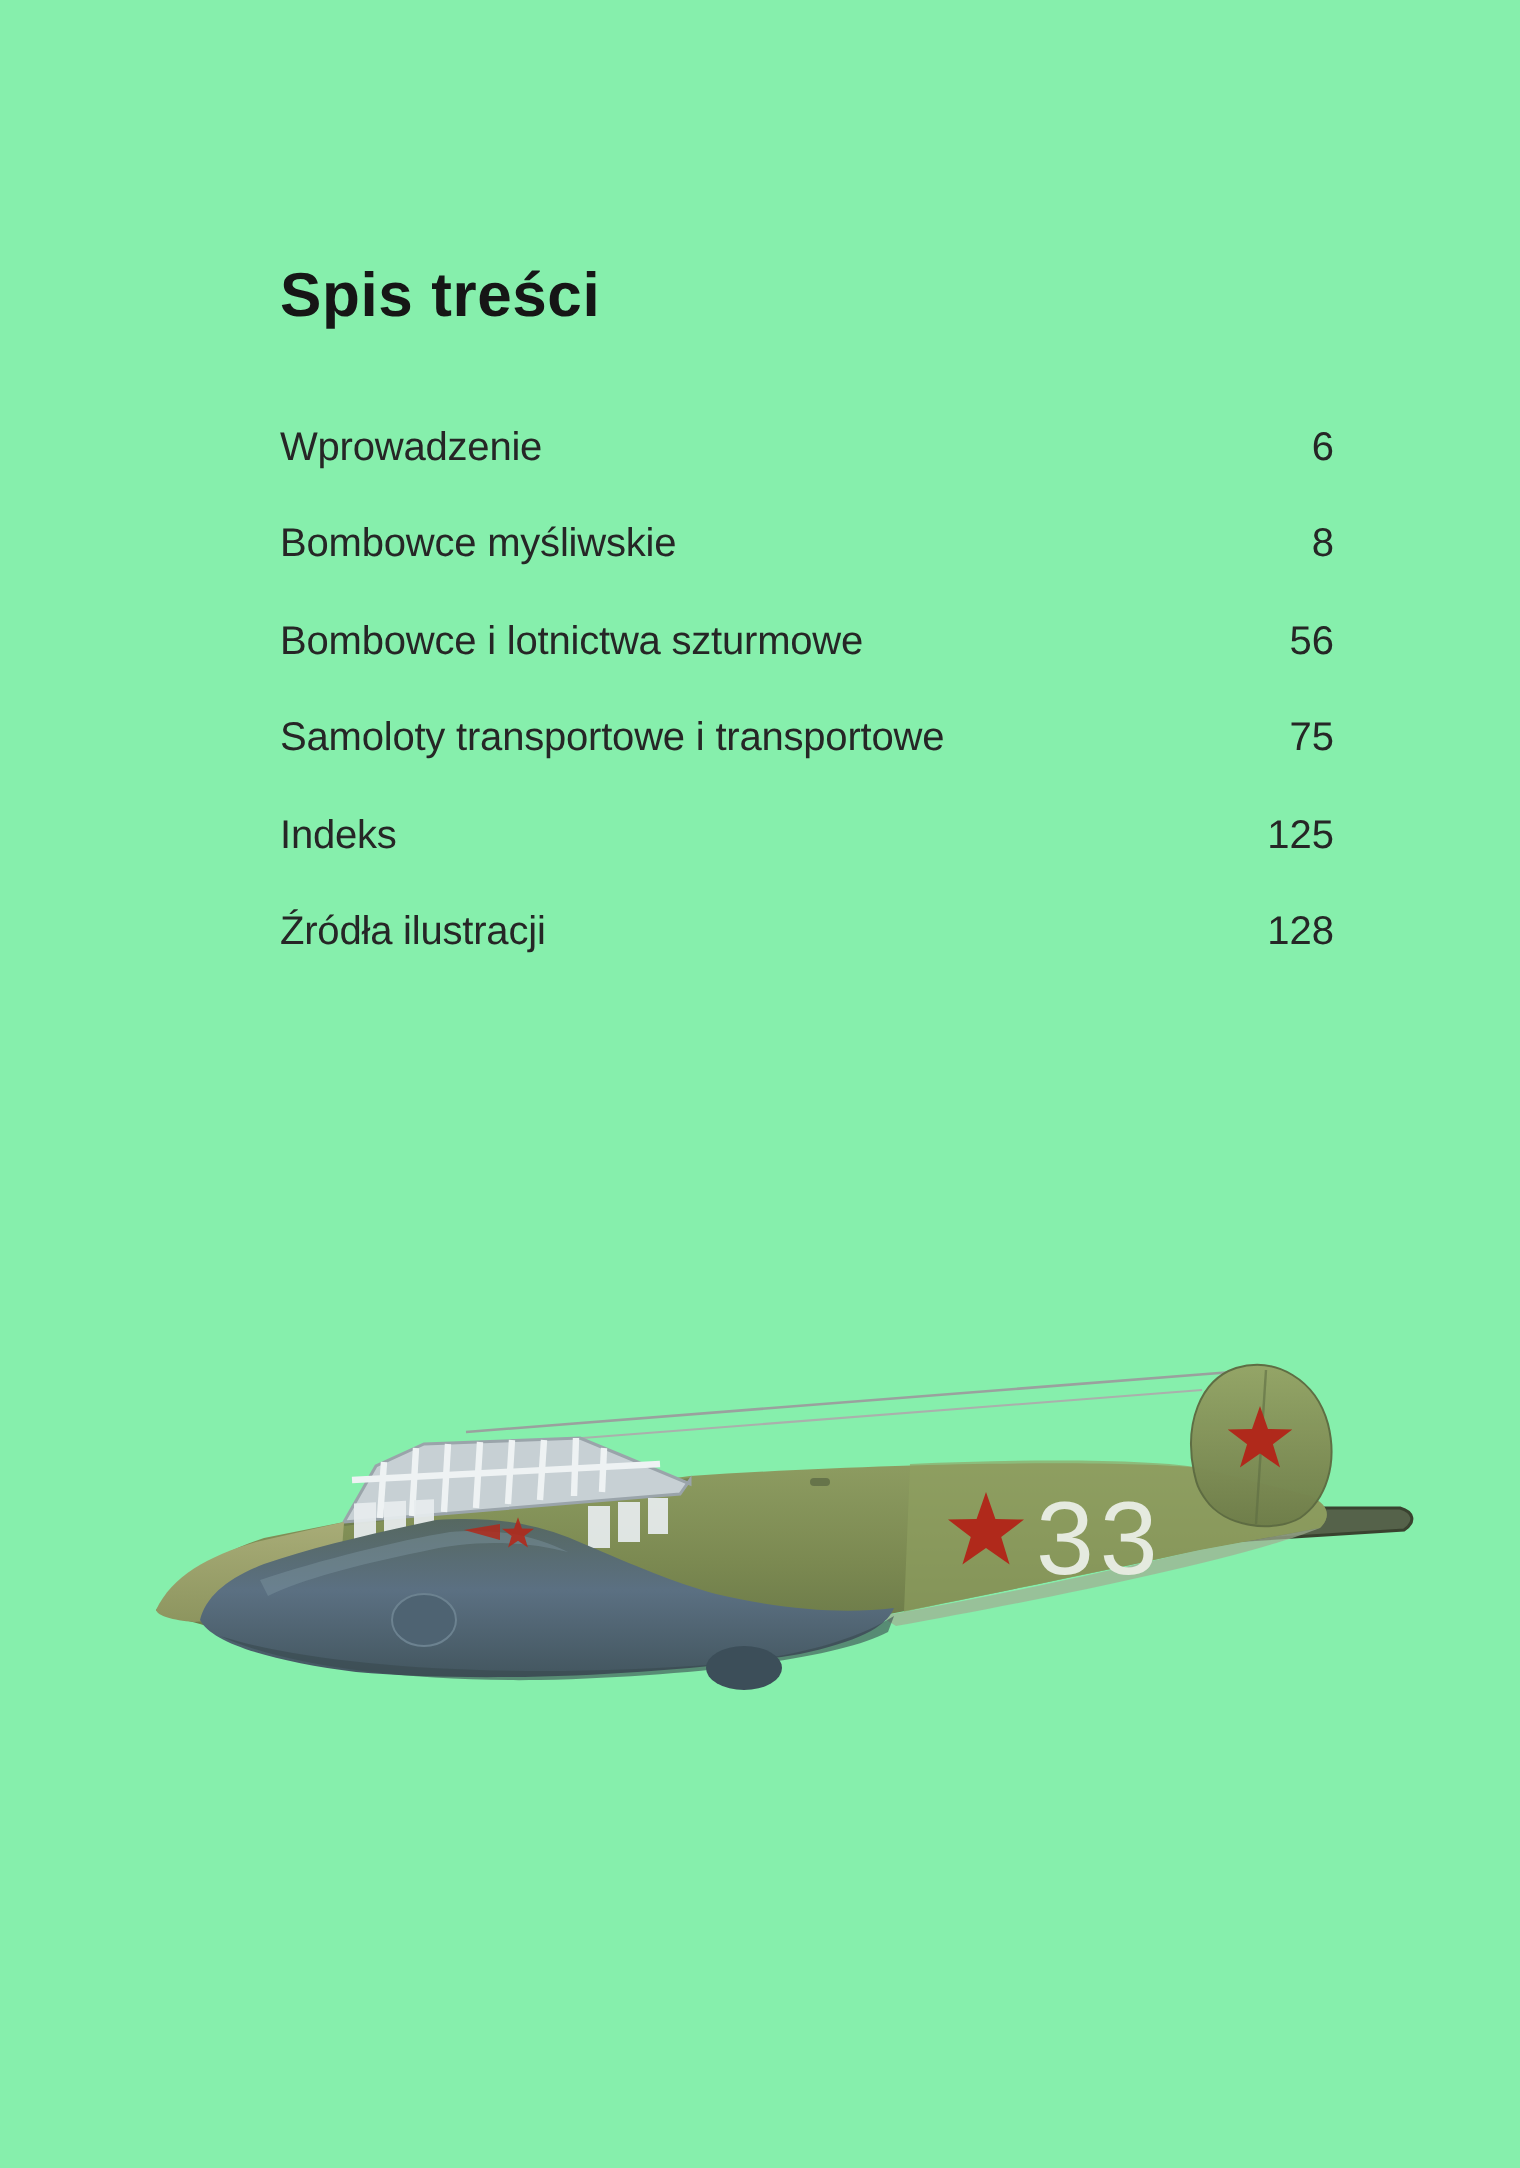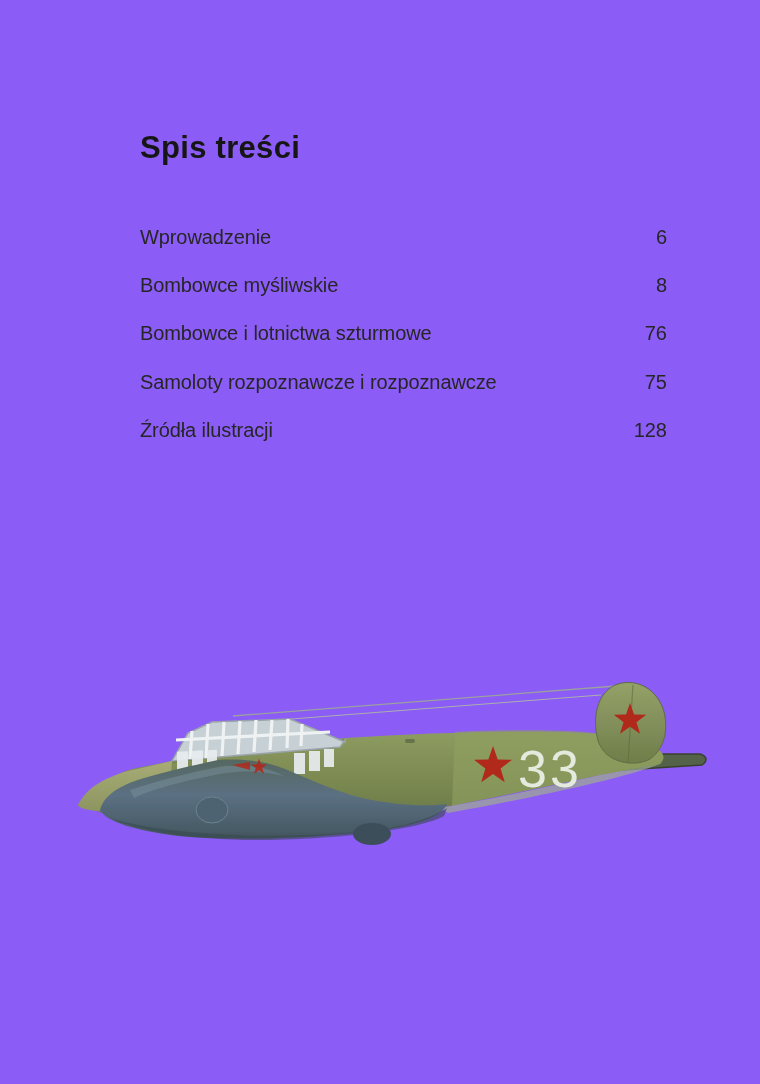--- a/index.html
+++ b/index.html
@@ -1,31 +1,31 @@
 <!DOCTYPE html>
 <html><head>
 <meta charset="utf-8">
 <style>
   html,body{margin:0;padding:0;background:#e9e9e9;}
   .page{
     position:relative;
     width:760px;height:1084px;
-    background:#8b5cf6;
+    background:#86efac;
     overflow:hidden;
     font-family:"Liberation Sans", sans-serif;
   }
   .title{
     position:absolute;left:140px;top:130px;
     font-size:31px;font-weight:bold;color:#161616;letter-spacing:.3px;
   }
   .toc{
     position:absolute;left:140px;top:213px;width:527px;
   }
   .toc-row{
-    display:flex;justify-content:space-between;align-items:center;
+    display:flex;justify-content:space-between;
     height:48.4px;font-size:20px;color:#262626;
   }
   .toc-row .label{letter-spacing:-0.1px;}
   .toc-row .num{margin-left:14px;white-space:nowrap;}
   .aircraft{
     position:absolute;left:0;top:640px;width:760px;height:230px;
   }
 </style>
 </head>
 <body>
@@ -38,25 +38,29 @@
     <div class="toc-row">
       <span class="label">Wprowadzenie</span>
       <span class="num">6</span>
     </div>
     <div class="toc-row">
       <span class="label">Bombowce myśliwskie</span>
       <span class="num">8</span>
     </div>
     <div class="toc-row">
       <span class="label">Bombowce i lotnictwa szturmowe</span>
-      <span class="num">76</span>
+      <span class="num">56</span>
     </div>
     <div class="toc-row">
-      <span class="label">Samoloty rozpoznawcze i rozpoznawcze</span>
+      <span class="label">Samoloty transportowe i transportowe</span>
       <span class="num">75</span>
+    </div>
+    <div class="toc-row">
+      <span class="label">Indeks</span>
+      <span class="num">125</span>
     </div>
     <div class="toc-row">
       <span class="label">Źródła ilustracji</span>
       <span class="num">128</span>
     </div>
   </div>
 
   <svg class="aircraft" viewBox="0 0 760 230" xmlns="http://www.w3.org/2000/svg">
     <defs>
       <path id="star" d="M0,-20 L4.7,-6.5 L19,-6.2 L7.6,2.5 L11.8,16.2 L0,8 L-11.8,16.2 L-7.6,2.5 L-19,-6.2 L-4.7,-6.5 Z"></path>

